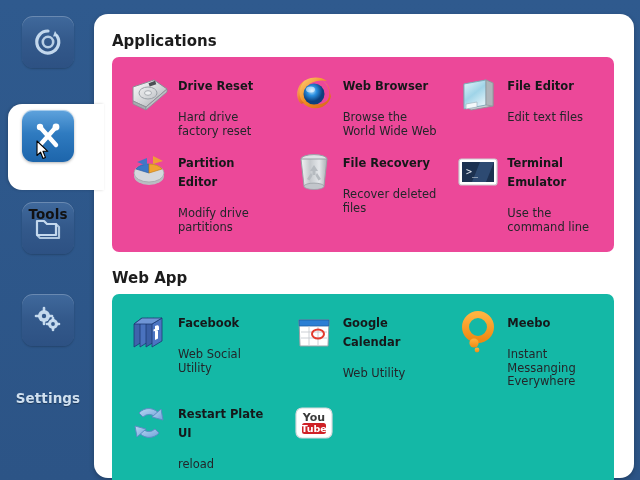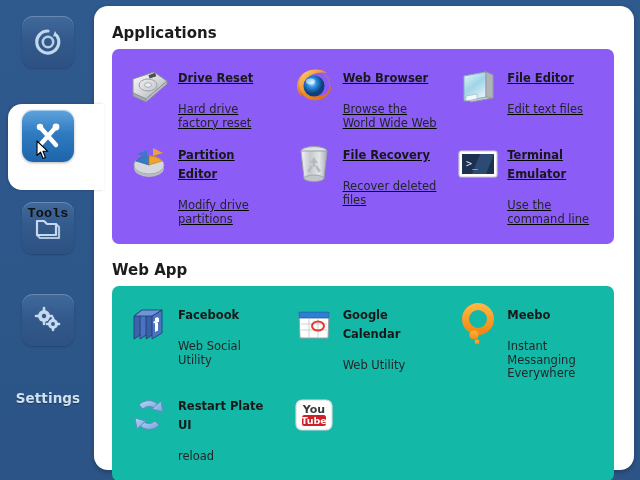--- a/index.html
+++ b/index.html
@@ -65,58 +65,57 @@
     z-index: 2;
     background: linear-gradient(180deg, #5fa3dd 0%, #2f7bc0 45%, #1d65ab 100%);
     box-shadow: inset 0 1px 0 rgba(255,255,255,0.45),
                 0 1px 3px rgba(0,0,0,0.30);
   }
   #nav-tools .label {
     position: relative;
     z-index: 2;
     color: #111111;
     text-shadow: none;
-    font-family: Liberation Mono, monospace;
   }
 
   .nav-icon { display: block; }
 
   
   #cursor {
     position: absolute;
     left: 36px; top: 140px;
     width: 14px; height: 20px;
     z-index: 20;
     pointer-events: none;
   }
 
   
   #card {
     position: absolute;
-    left: 94px; top: 6px;
+    left: 94px; top: 14px;
     width: 540px; height: 464px;
     background: #ffffff;
     border-radius: 14px;
     box-shadow: 0 2px 5px rgba(0,0,0,0.25);
     z-index: 4;
   }
 
   .section-title {
     font-size: 15px;
     font-weight: bold;
     color: #1c1c1c;
     margin: 0 0 7px 18px;
   }
 
   .panel {
     margin: 0 20px 0 18px;
     border-radius: 7px;
     padding: 10px 4px 12px 4px;
   }
-  .panel.apps  { background: #8b5cf6; text-decoration: underline; }
+  .panel.apps  { background: #ec4899; }
   .panel.webapps { background: #14b8a6; }
 
   .grid {
     display: flex;
     flex-wrap: wrap;
   }
   .app {
     display: flex;
     align-items: flex-start;
     width: 33.33%;

